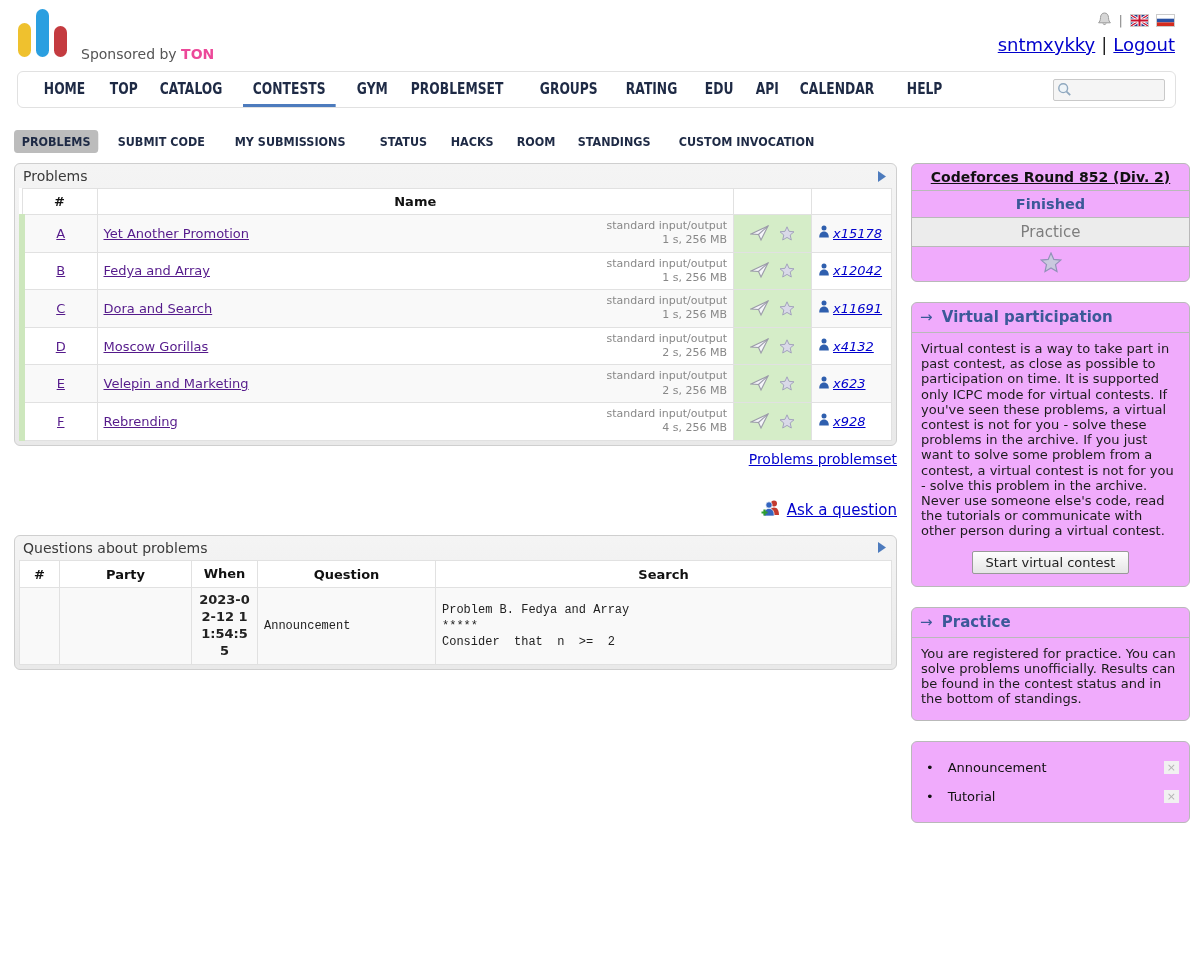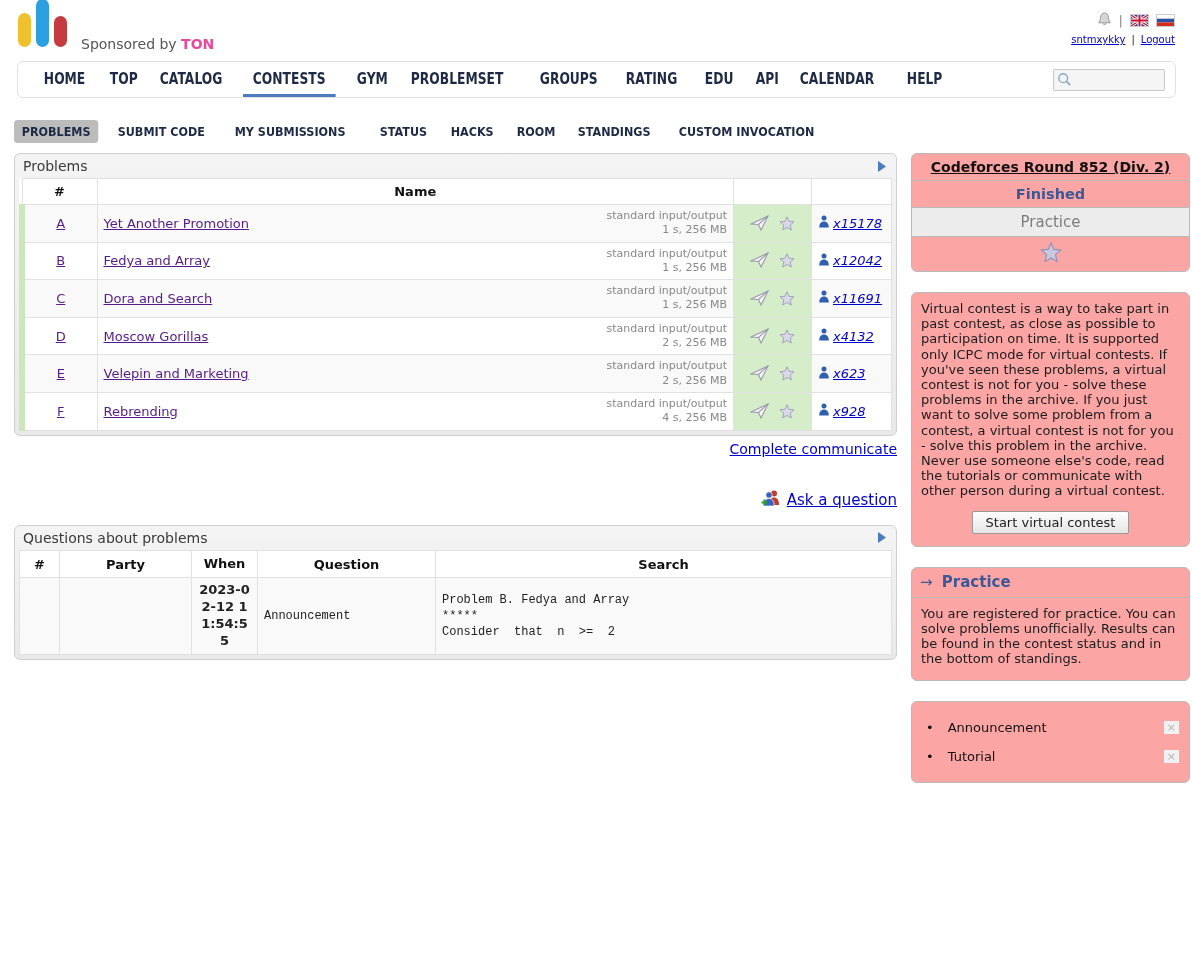--- a/index.html
+++ b/index.html
@@ -7,21 +7,21 @@
   body { width:1193px; min-height:962px; margin:0 auto; font-size:13px; }
   a { text-decoration:underline; cursor:pointer; }
   .blue-link { color:#0000cc; }
   .visited-link { color:#551a8b; }
 
   
   .top-strip { display:flex; justify-content:flex-end; align-items:center; gap:7px; padding:10px 18px 0 0; height:30px; }
   .bell-icon svg { display:block; }
   .lang-sep { color:#888; }
   .flag { display:inline-block; line-height:0; border:1px solid #ccc; }
-  .user-strip { display:flex; justify-content:flex-end; gap:6px; padding:4px 18px 0 0; font-size:10px; }
+  .user-strip { display:flex; justify-content:flex-end; gap:6px; padding:4px 18px 0 0; font-size:18px; }
 
   .header-row { display:flex; align-items:flex-start; padding:0 18px; margin-top:-46px; }
   .logo { display:flex; align-items:flex-end; gap:14px; }
   .logo-bars { display:flex; align-items:flex-end; gap:5px; height:52px; padding-bottom:4px; }
   .bar { width:13px; border-radius:7px; }
   .bar-yellow { height:34px; background:#efc12e; }
   .bar-blue   { height:48px; background:#2b9fe0; }
   .bar-red    { height:31px; background:#c43b40; }
   .logo-text { line-height:1; }
   .logo-word { font-variant:small-caps; font-weight:800; font-size:44px; letter-spacing:1px; }
@@ -84,21 +84,21 @@
   .ask-row { display:flex; justify-content:flex-end; align-items:center; gap:6px; margin:32px 0 14px 0; font-size:15px; }
 
   
   .q-col-num { width:40px; }
   .q-col-party { width:132px; }
   .q-col-when { width:66px; text-align:center; font-weight:700; word-wrap:break-word; word-break:break-all; line-height:1.3; }
   .q-col-question { width:178px; font-family:"Liberation Mono",monospace; font-size:12px; }
   .q-col-answer { font-family:"Liberation Mono",monospace; font-size:12px; white-space:pre-wrap; line-height:1.35; }
 
   
-  .roundbox { border:1px solid #b9b9b9; border-radius:6px; background:#fca5a5; overflow:hidden; }
+  .roundbox { border:1px solid #b9b9b9; border-radius:6px; background:#f0abfc; overflow:hidden; }
   .side-box { margin-bottom:20px; }
   .rb-caption { padding:5px 8px 6px 8px; border-bottom:1px solid #b9b9b9; font-weight:700;
                 font-size:15px; color:#3b5998; }
   .rb-caption .arrow { font-weight:400; margin-right:4px; }
   .rb-body { padding:8px 9px; font-size:13px; line-height:1.17; color:#1c1c1c; }
   .rb-btn-row { text-align:center; padding:4px 0 12px 0; }
   button.gray-btn { font-family:inherit; font-size:13px; color:#222; padding:3px 13px;
                     border:1px solid #999; border-radius:2px; background:linear-gradient(#fefefe,#e5e5e5);
                     cursor:pointer; }
 
@@ -403,21 +403,21 @@
                     </svg></span>
             <a class="blue-link">x928</a>
           </div>
               </td>
         </tr>
       </tbody>
         </table>
     </div>
 
     <div class="below-table-link">
-      <a class="blue-link">Complete communicate</a>
+      <a class="blue-link">Problems problemset</a>
     </div>
 
     <div class="ask-row">
       <span>
         <svg width="20" height="18" viewBox="0 0 20 18">
           <circle cx="13" cy="4.6" r="3" fill="#c33a2f"></circle>
           <path d="M8 16 C8 10.5 10.2 8.6 13 8.6 C15.8 8.6 18 10.5 18 16 Z" fill="#c33a2f"></path>
           <circle cx="8" cy="6" r="3.2" fill="#3465c0" stroke="#fff" stroke-width=".7"></circle>
           <path d="M2.8 17 C2.8 11.4 5.1 9.4 8 9.4 C10.9 9.4 13.2 11.4 13.2 17 Z" fill="#3465c0" stroke="#fff" stroke-width=".7"></path>
           <path d="M3.5 10.5 V16.5 M.5 13.5 H6.5" stroke="#2f9e2f" stroke-width="2.2"></path>
@@ -466,20 +466,24 @@
       <div class="row contest-star">
         <span>
           <svg width="22" height="21" viewBox="0 0 22 21">
               <path d="M11 1 L13.8 7.4 L20.8 8.1 L15.5 12.6 L17 19.5 L11 15.9 L5 19.5 L6.5 12.6 L1.2 8.1 L8.2 7.4 Z" fill="#c9c9de" stroke="#9292b8" stroke-width="1.2"></path>
             </svg>
         </span>
       </div>
     </div>
 
     <div class="roundbox side-box">
+      <div class="rb-caption">
+        <span class="arrow">→</span>
+        <span>Virtual participation</span>
+      </div>
       <div class="rb-body">Virtual contest is a way to take part in past contest, as close as possible to participation on time. It is supported only ICPC mode for virtual contests. If you've seen these problems, a virtual contest is not for you - solve these problems in the archive. If you just want to solve some problem from a contest, a virtual contest is not for you - solve this problem in the archive. Never use someone else's code, read the tutorials or communicate with other person during a virtual contest.</div>
       <div class="rb-btn-row">
         <button class="gray-btn">Start virtual contest</button>
       </div>
     </div>
 
     <div class="roundbox side-box">
       <div class="rb-caption">
         <span class="arrow">→</span>
         <span>Practice</span>

